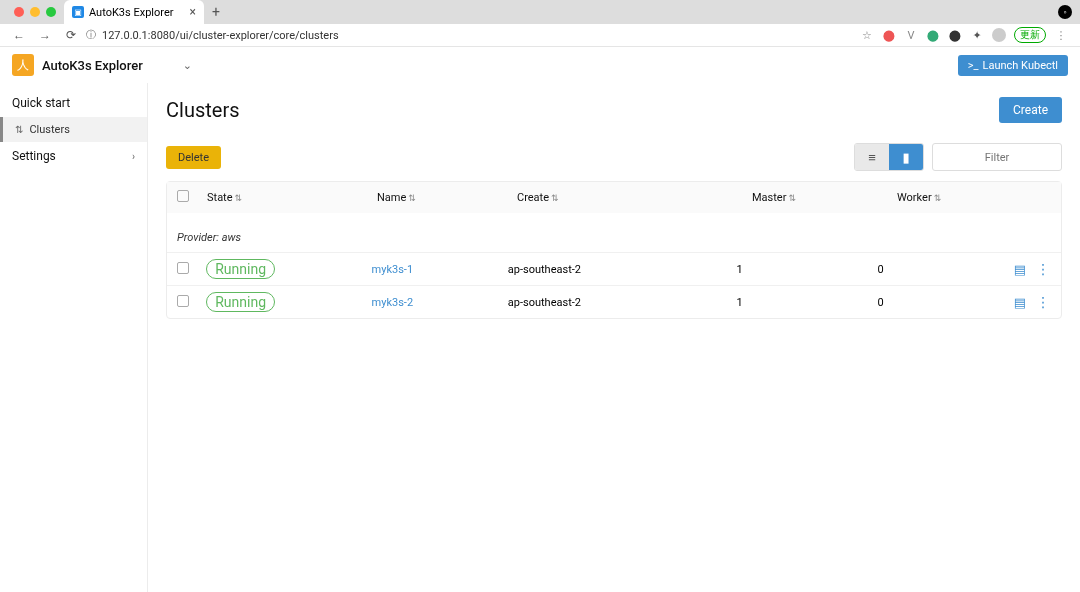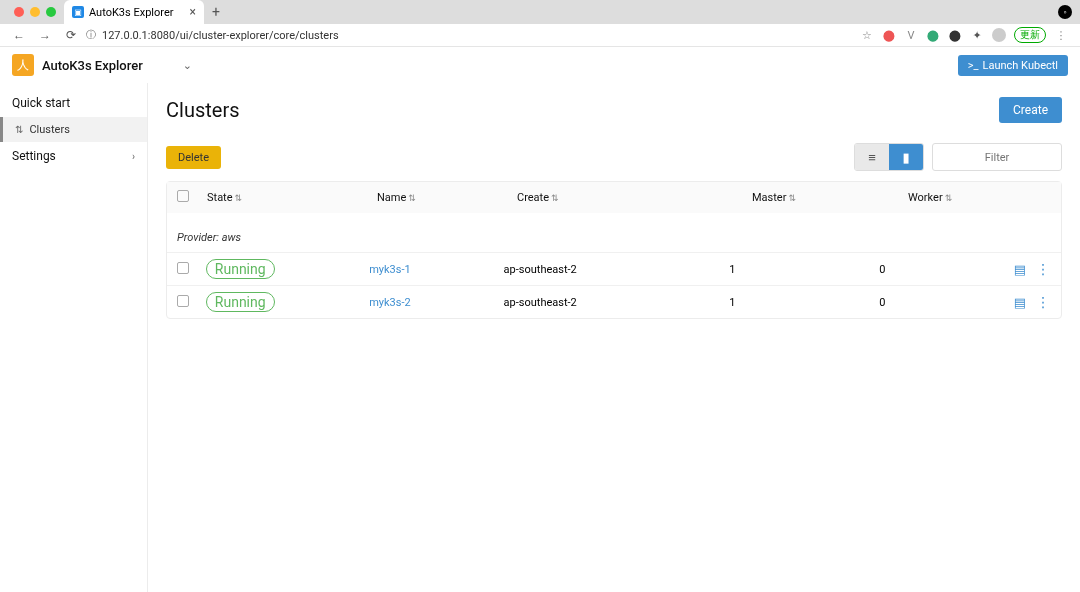--- a/index.html
+++ b/index.html
@@ -52,21 +52,21 @@
     .view-btn { width:34px; height:26px; display:flex; align-items:center; justify-content:center; font-size:13px; color:#555; background:#e9e9e9; }
     .view-btn.active { background:#3e8ed0; color:#fff; }
     .filter-box { margin-left:8px; border:1px solid #ddd; border-radius:3px; height:28px; width:130px; padding:0 8px; font-size:11px; outline:none;text-align:center; }
 
     .table { border:1px solid #ececec; border-radius:4px; }
     .table-head { display:flex; align-items:center; padding: 8px 10px; font-size:11px; color:#111; background:#fafafa; }
     .col-check { width: 30px; }
     .col-state { width: 170px; }
     .col-name  { width: 140px; }
     .col-region{ width: 235px; }
-    .col-master{ width: 156px; }
+    .col-master{ width: 145px; }
     .col-worker{ width: 140px; }
     .col-actions{ flex:1; text-align:right;}
     .sort-icn { font-size:9px; color:#888; margin-left:2px; }
 
     .group-row { padding: 18px 10px 8px 10px; font-size: 11px; color:#333;font-style:italic; }
     .data-row { display:flex; align-items:center; padding: 8px 10px; border-top:1px solid #f0f0f0; font-size:11px; }
     .check { width:12px; height:12px; border:1px solid #aaa; border-radius:2px; display:inline-block; }
     .state-pill { border:1px solid #5fb85f; color:#5fb85f; font-size:14px; padding:1px 8px; border-radius:10px; }
     .name-link { color:#3e8ed0; }
     .row-actions { display:flex; gap:10px; justify-content:flex-end; align-items:center; color:#3e8ed0; font-size:13px;}

